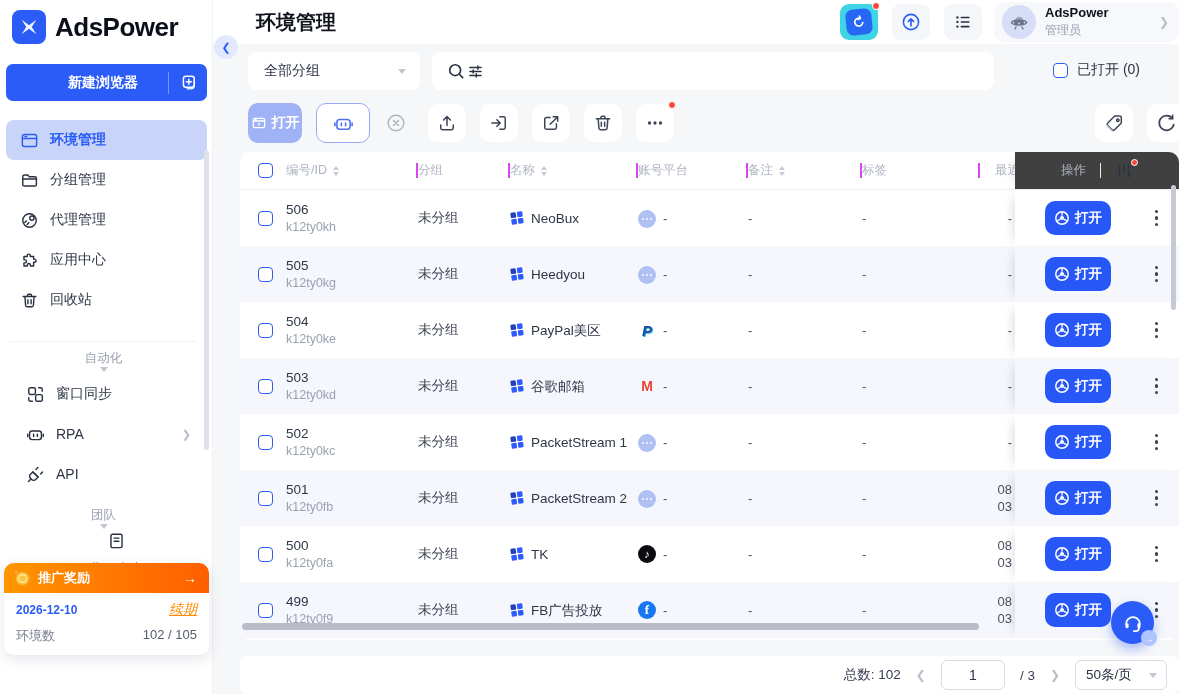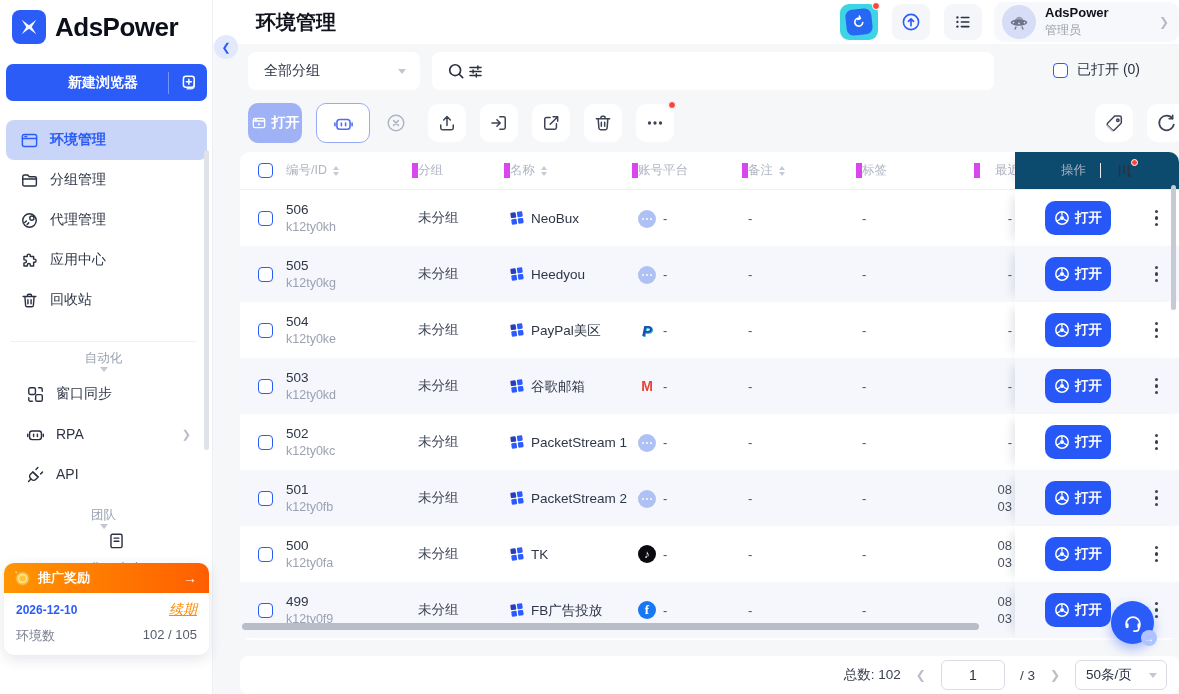--- a/index.html
+++ b/index.html
@@ -72,21 +72,21 @@
   .tb-open { position:absolute; left:35px; top:103px; width:54px; height:40px; background:#9FB2F6; border-radius:10px; display:flex; align-items:center; justify-content:center; gap:5px; color:#fff; font-size:14px; font-weight:600; cursor:pointer; }
   .tb-robot { position:absolute; left:103px; top:103px; width:54px; height:40px; background:#fff; border:1.5px solid #96ABF4; border-radius:10px; display:flex; align-items:center; justify-content:center; color:#4F6EF3; cursor:pointer; }
   .tb-btn { position:absolute; top:104px; width:38px; height:38px; background:#fff; border-radius:10px; display:flex; align-items:center; justify-content:center; color:#3D4456; cursor:pointer; }
   .tb-btn.ghost { background:transparent; color:#AEB4C0; }
 
   
   .table-card { position:absolute; left:27px; top:152px; width:939px; height:488px; background:#fff; border-radius:10px; overflow:hidden; }
   .t-row { display:flex; align-items:center; height:56px; }
   .t-row.stripe { background:#F6F7FC; }
   .t-header { display:flex; align-items:center; height:38px; border-bottom:1px solid #EEF0F5; font-size:12.5px; color:#AEB4C2; }
-  .hc { display:flex; align-items:center; height:15px; border-right:6px solid #d946ef; }
+  .hc { display:flex; align-items:center; height:15px; border-right:2px solid #d946ef; }
   .c-check { width:46px; padding-left:18px; border-right:none !important; }
   .c-id { width:132px; padding-left:0; }
   .c-group { width:92px; }
   .c-name { width:128px; }
   .c-platform { width:110px; }
   .c-note { width:114px; }
   .c-tag { width:118px; }
   .c-last { width:35px; overflow:hidden; white-space:nowrap; border-right:none !important; }
   .hc.c-last { padding-left:15px; }
   .c-action { width:164px; }
@@ -102,21 +102,21 @@
   .cell-id .no { font-size:13.5px; color:#2E3646; }
   .cell-id .uid { font-size:12.5px; color:#9AA1B0; margin-top:3px; }
   .cell-group { font-size:13.5px; color:#3E4556; }
   .cell-name { display:flex; align-items:flex-start; gap:7px; font-size:13.5px; color:#2E3646; line-height:17px; padding-right:10px; word-break:break-all; }
   .name-glyph { flex:none; margin-top:1px; }
   .cell-platform { display:flex; align-items:center; gap:7px; color:#4A5160; font-size:13px; }
   .dash { color:#4A5160; font-size:13px; }
   .cell-last { text-align:right; padding-right:3px; font-size:13px; color:#4A5160; line-height:17px; white-space:pre-line; }
   .cell-action { display:flex; align-items:center; height:100%; background:#fff; box-shadow:-9px 0 10px -7px rgba(23,34,68,.14); position:relative; }
   .t-row.stripe .cell-action { background:#F6F7FC; }
-  .t-header .cell-action-h { background:#0c4a6e; box-shadow:-9px 0 10px -7px rgba(23,34,68,.10); }
+  .t-header .cell-action-h { background:#404040; box-shadow:-9px 0 10px -7px rgba(23,34,68,.10); }
   .row-open { margin-left:30px; width:66px; height:34px; background:#2857F8; border-radius:10px; display:flex; align-items:center; justify-content:center; gap:5px; color:#fff; font-size:13.5px; font-weight:600; cursor:pointer; }
   .kebab { position:absolute; right:18px; display:flex; flex-direction:column; gap:3px; cursor:pointer; padding:3px; }
   .kebab i { width:3.5px; height:3.5px; border-radius:50%; background:#3A4152; }
 
   
   .pf { width:18px; height:18px; display:inline-flex; align-items:center; justify-content:center; border-radius:50%; flex:none; }
   .pf-generic { background:#AFC0F5; gap:1.5px; }
   .pf-generic i { width:2.5px; height:2.5px; background:#fff; border-radius:50%; }
   .pf-paypal { background:transparent; color:#1B4DA2; font-weight:800; font-style:italic; font-size:15px; text-shadow:1px 1px 0 #27A9E0; }
   .pf-gmail { background:transparent; color:#EA4335; font-weight:800; font-size:14px; }

